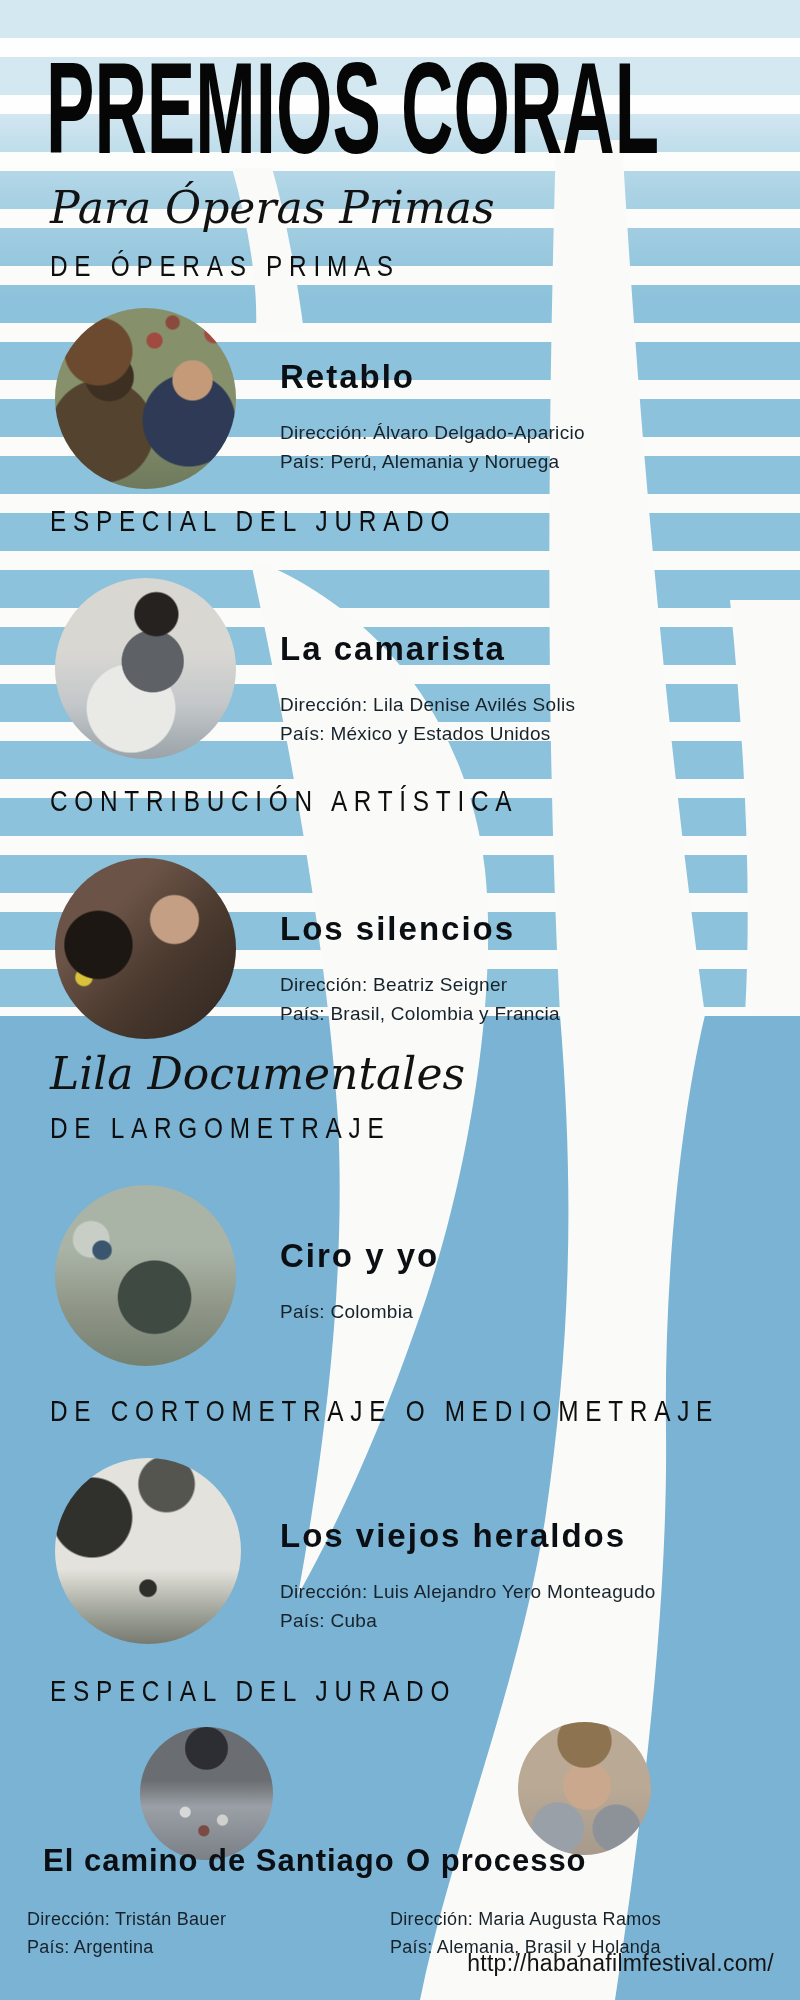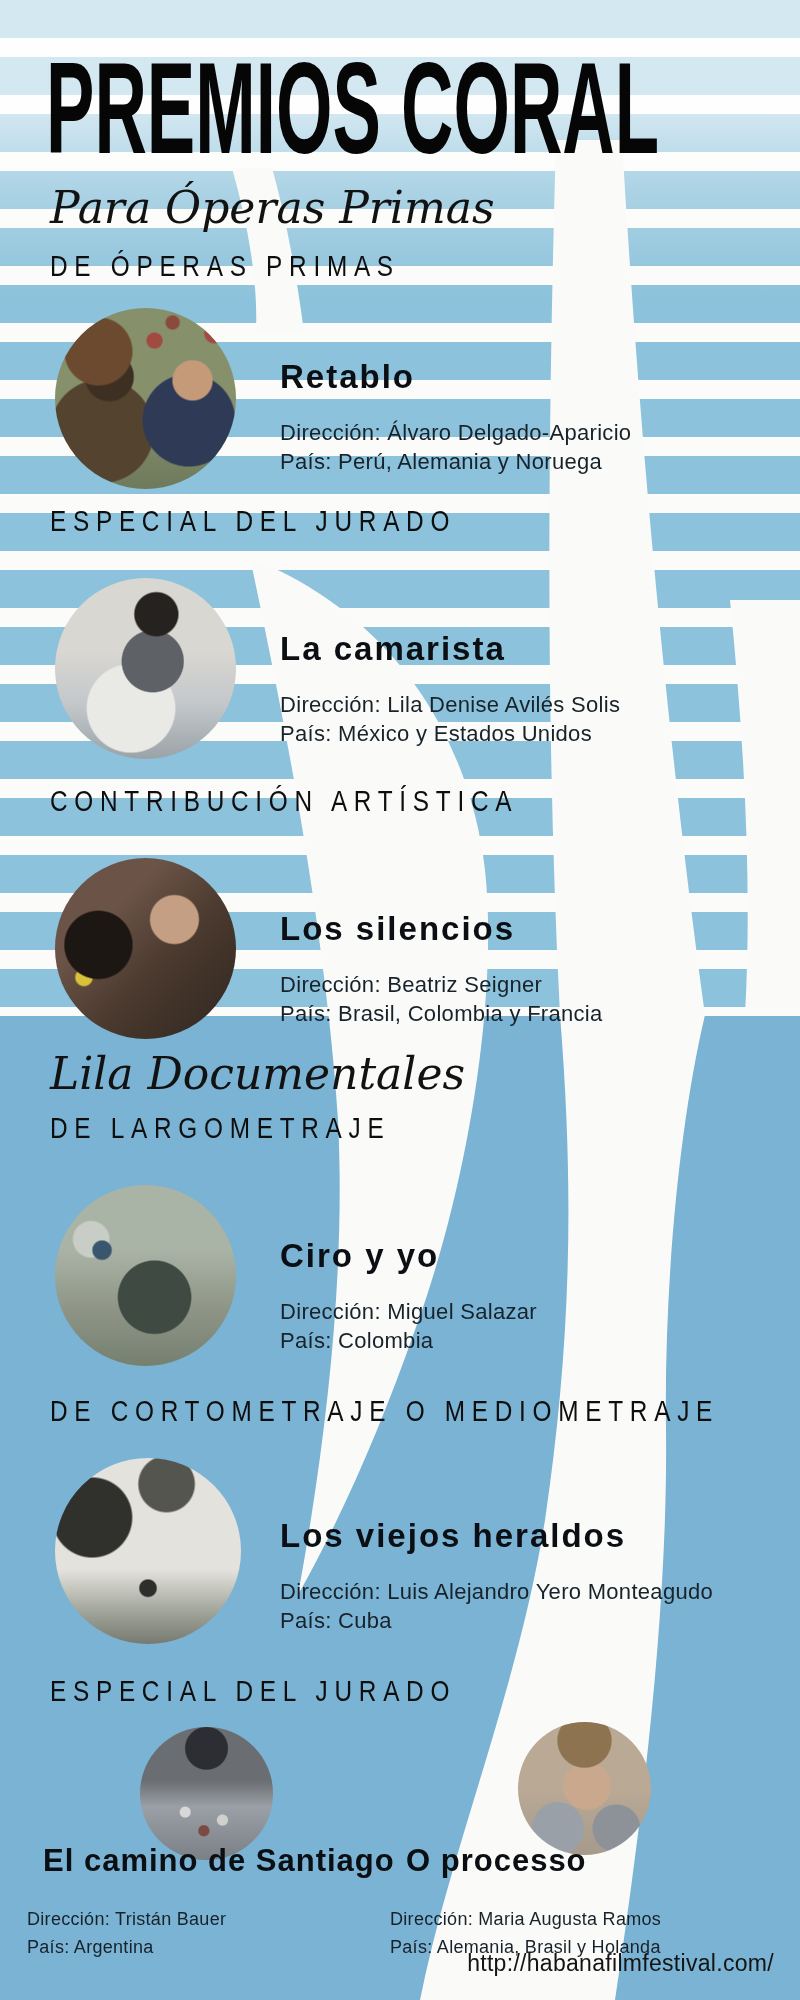--- a/index.html
+++ b/index.html
@@ -18,21 +18,21 @@
   .main-title{position:absolute;left:46px;top:34px;font-size:132px;font-weight:900;
     color:#060606;white-space:nowrap;transform:scale(.55,.98);transform-origin:top left;
     letter-spacing:0;}
   .group-title{position:absolute;left:50px;font-family:"DejaVu Serif",serif;font-style:italic;
     font-size:44px;color:#121212;white-space:nowrap;text-align:right;}
   .cat-heading{position:absolute;left:50px;font-size:29px;font-weight:500;letter-spacing:8px;
     color:#0e0e0e;white-space:nowrap;transform:scaleX(.84);transform-origin:left top;}
   .film-title{position:absolute;font-size:33px;font-weight:800;letter-spacing:2px;
     color:#0b0e12;white-space:nowrap;}
   .film-title.small{font-size:31px;letter-spacing:1px;margin-left:16px;}
-  .film-meta{position:absolute;font-size:22px;line-height:29px;color:#18222a;letter-spacing:.3px;}
+  .film-meta{position:absolute;font-size:19px;line-height:29px;color:#18222a;letter-spacing:.3px;}
   .film-meta.small{font-size:18px;line-height:28px;}
   .site-url{position:absolute;right:26px;top:1950px;font-size:23px;color:#141414;
     text-decoration:none;letter-spacing:.3px;}
 
   
   .photo{position:absolute;border-radius:50%;overflow:hidden;}
   .photo-retablo{left:55px;top:308px;width:181px;height:181px;
     background:
       radial-gradient(circle at 76% 40%, #c49a79 0 11%, rgba(0,0,0,0) 12%),
       radial-gradient(circle at 74% 62%, #2e3a56 0 26%, rgba(0,0,0,0) 27%),
@@ -130,21 +130,20 @@
     <div>Dirección: Beatriz Seigner</div>
     <div>País: Brasil, Colombia y Francia</div>
   </div>
 
   <div class="group-title" style="top:1048px">Lila Documentales</div>
   <div class="cat-heading" style="top:1112px">DE LARGOMETRAJE</div>
 
   <div class="photo photo-ciro"></div>
   <div class="film-title" style="left:280px;top:1237px">Ciro y yo</div>
   <div class="film-meta" style="left:280px;top:1297px">
-    <div>Dirección: Miguel Salazar</div>
     <div>País: Colombia</div>
   </div>
 
   <div class="cat-heading" style="top:1395px">DE CORTOMETRAJE O MEDIOMETRAJE</div>
 
   <div class="photo photo-heraldos"></div>
   <div class="film-title" style="left:280px;top:1517px">Los viejos heraldos</div>
   <div class="film-meta" style="left:280px;top:1577px">
     <div>Dirección: Luis Alejandro Yero Monteagudo</div>
     <div>País: Cuba</div>

